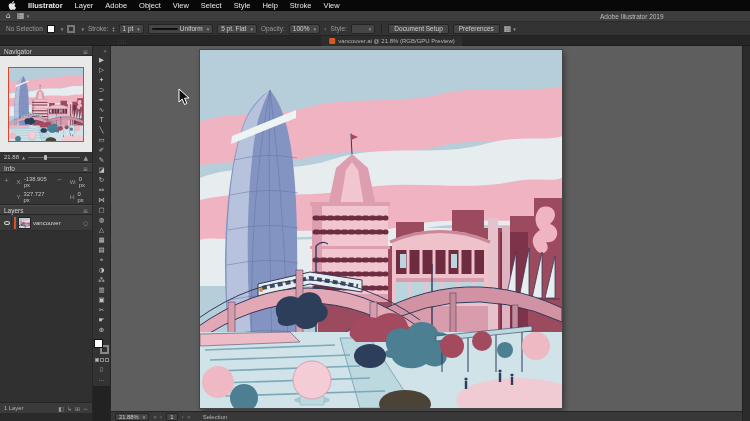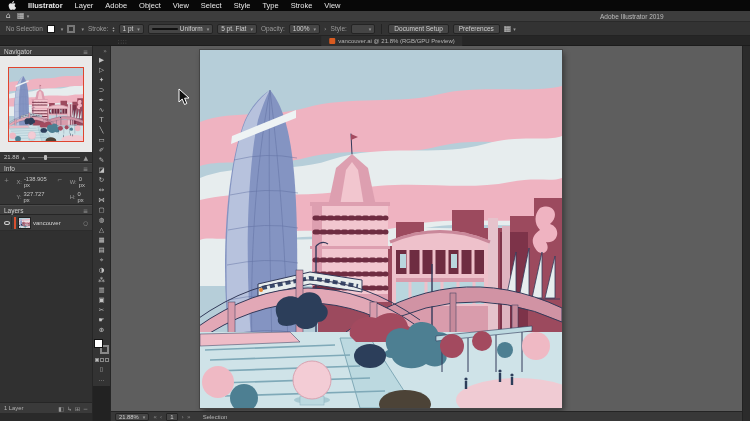--- a/index.html
+++ b/index.html
@@ -274,21 +274,21 @@
       </svg>
   </span>
   <span style="display:flex">
       <span class="menu-item app">Illustrator</span>
       <span class="menu-item">Layer</span>
       <span class="menu-item">Adobe</span>
       <span class="menu-item">Object</span>
       <span class="menu-item">View</span>
       <span class="menu-item">Select</span>
       <span class="menu-item">Style</span>
-      <span class="menu-item">Type</span>
+      <span class="menu-item">Help</span>
       <span class="menu-item">Stroke</span>
       <span class="menu-item">View</span>
     </span>
 </div>
 
 <div class="appbar" style="position:relative">
   <span class="ic glyph">⌂</span>
   <span class="ic glyph"><span>▦</span><span class="caret glyph">▾</span></span>
   <span class="sp"></span>
   <span class="title">Adobe Illustrator 2019</span>

